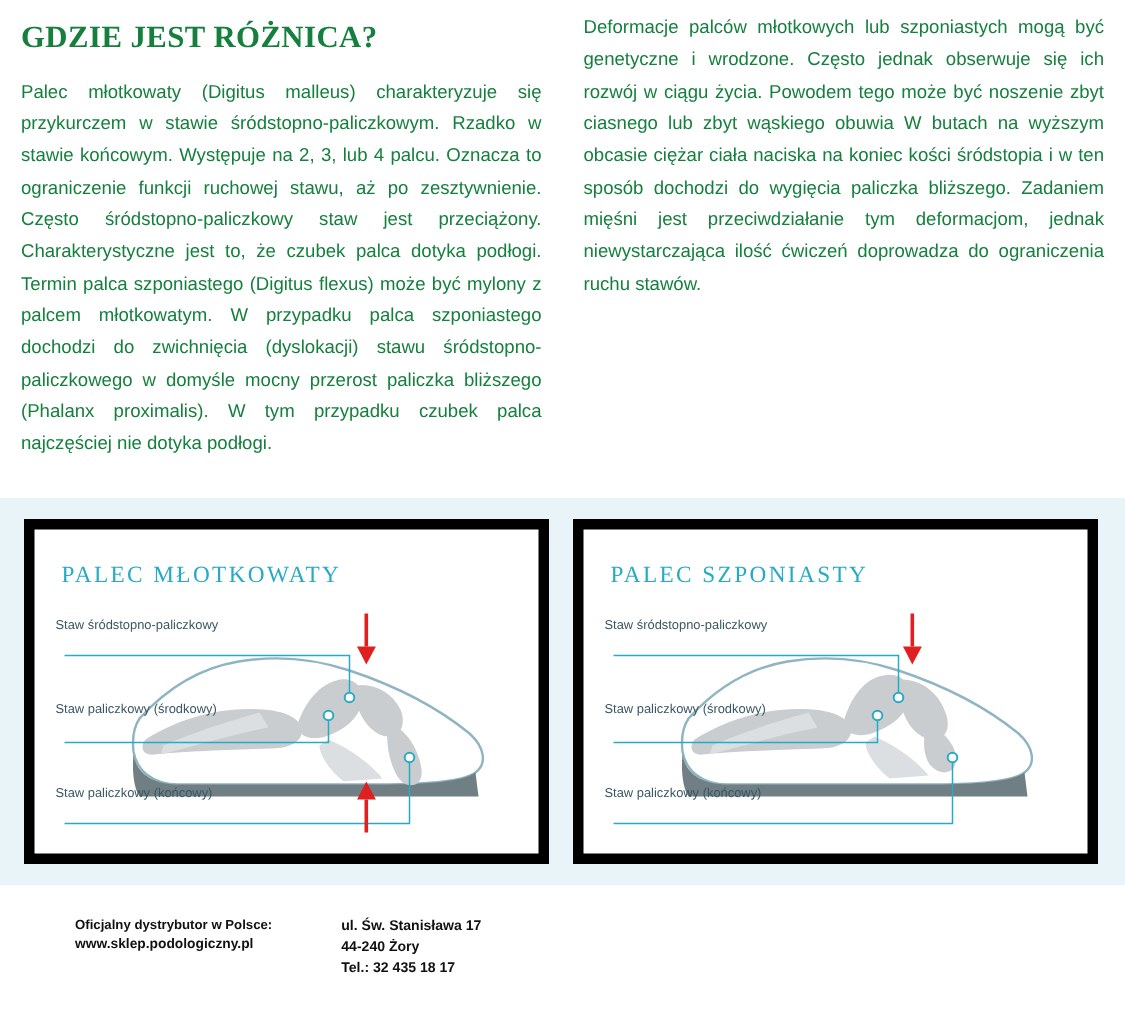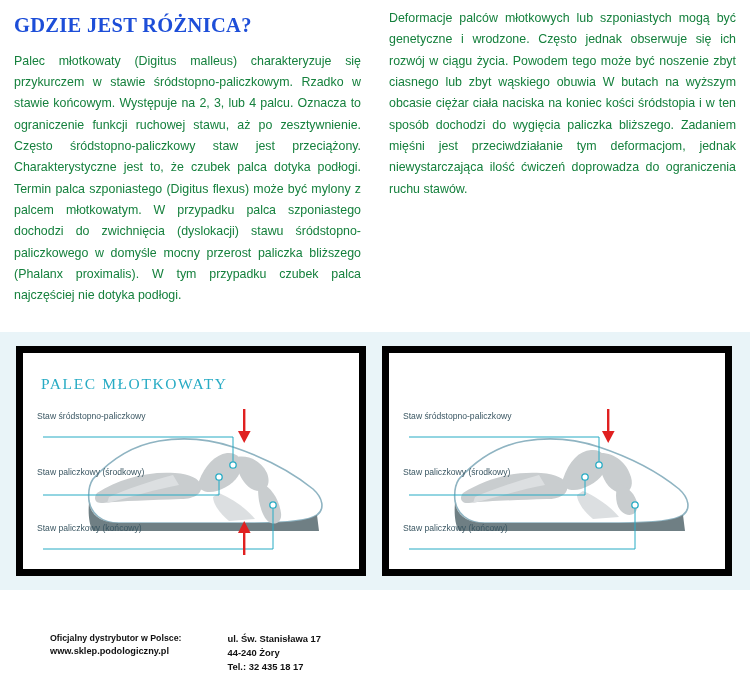--- a/index.html
+++ b/index.html
@@ -21,21 +21,21 @@
     display: flex;
     gap: 28px;
     padding: 8px 14px 0 14px;
   }
   .col { width: 352px; }
 
   .col-title {
     font-family: "Liberation Serif", serif;
     font-size: 20.5px;
     font-weight: bold;
-    color: #1d4ed8;
+    color: #15803d;
     letter-spacing: 0.3px;
     margin: 6px 0 14px 0;
     line-height: 1.1;
   }
 
   .col-body {
     font-size: 12.4px;
     line-height: 1.72;
     color: #15803d;
     text-align: justify;
@@ -85,21 +85,21 @@
 
   
   .footer {
     position: absolute;
     left: 0; top: 590px;
     width: 750px; height: 96px;
     background: #ffffff;
   }
   .footer-inner {
     position: absolute;
-    left: 50px; top: 42px;
+    left: 50px; top: 20px;
     display: flex;
     gap: 46px;
     justify-content: space-between;
   }
   .f-block { font-size: 9.6px; color: #111111; line-height: 1.5; }
   .f-small { font-size: 8.8px; font-weight: bold; }
   .f-brand { font-size: 13px; font-weight: bold; letter-spacing: 0.1px; }
   .f-url { font-size: 9.2px; font-weight: bold; }
   .f-addr { font-weight: bold; font-size: 9.4px; }
 </style>
@@ -163,20 +163,21 @@
       </svg>
 
       <div class="labels">
         <div class="lbl l1">Staw śródstopno-paliczkowy</div>
         <div class="lbl l2">Staw paliczkowy (środkowy)</div>
         <div class="lbl l3">Staw paliczkowy (końcowy)</div>
       </div>
     </div>
 
     <div class="card">
+      <div class="card-title">PALEC SZPONIASTY</div>
 
       <svg class="fig" viewBox="0 0 350 228">
         <path d="M70,126 C90,104 112,92 136,88 C160,84 186,86 210,94 C240,104 268,118 290,136 C300,145 302,156 294,162 C286,168 262,170 230,170 L96,170 C78,170 68,160 66,148 C65,139 66,132 70,126 Z" fill="#ffffff" stroke="#8fb4c2" stroke-width="1.6"></path>
         <path d="M66,150 C68,162 78,170 96,170 L230,170 C262,170 286,168 294,162 L296,178 L70,178 C66,172 65,160 66,150 Z" fill="#6f7f84"></path>
         <path d="M74,140 C96,126 124,118 152,120 C168,121 176,126 178,132 C180,140 172,146 158,146 C128,147 98,148 80,150 C72,151 70,145 74,140 Z" fill="#c9cdcf"></path>
         <path d="M174,126 C180,108 190,98 202,97 C213,96 219,104 217,114 C215,124 204,132 192,136 C182,139 172,136 174,126 Z" fill="#c9cdcf"></path>
         <path d="M212,100 C226,100 238,110 242,124 C245,134 240,141 232,140 C223,139 215,130 212,118 C210,110 209,103 212,100 Z" fill="#c9cdcf"></path>
         <path d="M234,132 C244,138 250,148 248,156 C246,163 238,164 232,158 C227,153 226,142 228,135 C229,131 231,130 234,132 Z" fill="#c9cdcf"></path>
         <path d="M194,138 C208,144 222,154 230,164 L204,166 C194,158 188,148 188,142 Z" fill="#dcdfe1"></path>
         <path d="M150,122 C128,128 104,136 86,144 L84,150 C108,144 134,136 156,132 Z" fill="#dcdfe1"></path>

